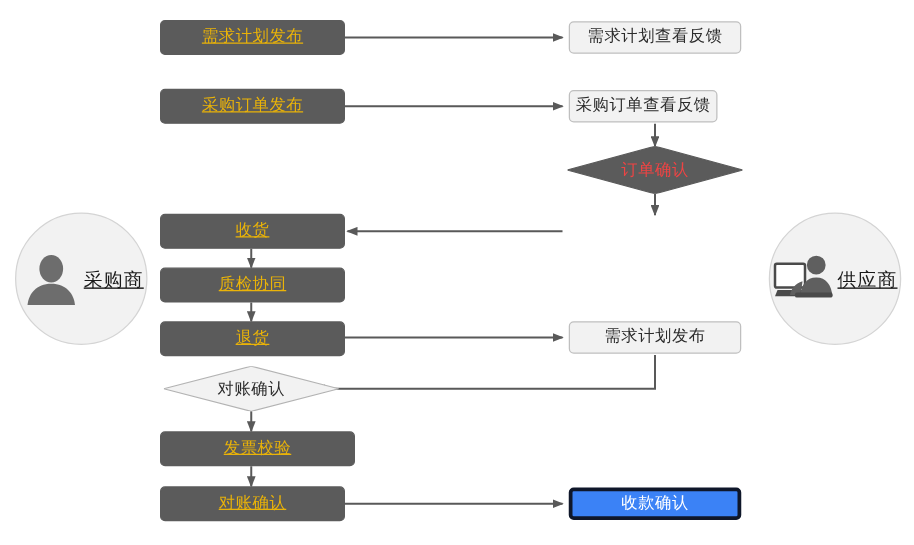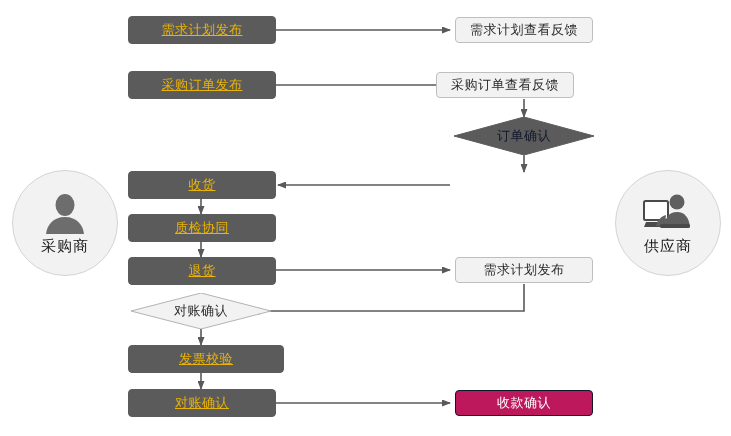--- a/index.html
+++ b/index.html
@@ -40,23 +40,23 @@
     letter-spacing: 0.5px;
     white-space: nowrap;
   }
   .node.dark {
     background: #5b5b5b;
     color: #eab308;
     border: 1px solid #5b5b5b;
     text-decoration: underline;
   }
   .node.mid {
-    background: #be185d;
+    background: #3b82f6;
     color: #ffffff;
-    border: 1px solid #0f172a;
+    border: 3px solid #0f172a;
   }
   .node.light {
     background: #f2f2f2;
     color: #2b2b2b;
     border: 1px solid #bfbfbf;
   }
 
   
   .diamond {
     position: absolute;
@@ -69,35 +69,36 @@
     left: 0; top: 0;
     width: 100%; height: 100%;
   }
   .diamond .dlabel {
     position: relative;
     z-index: 2;
     font-size: 13px;
     letter-spacing: 0.5px;
     white-space: nowrap;
   }
-  .diamond.dark .dlabel { color: #0f172a; text-align: right; }
+  .diamond.dark .dlabel { color: #ef4444; text-align: right; }
   .diamond.light .dlabel { color: #2b2b2b; }
 
   
   .actor {
     position: absolute;
     width: 104px;
     height: 104px;
     border-radius: 50%;
     background: #f2f2f2;
     border: 1px solid #d4d4d4;
     display: flex;
-    flex-direction: column;
+    flex-direction: row;
     align-items: center;
     justify-content: center;
+    text-decoration: underline;
   }
   .actor .glyph {
     width: 52px;
     height: 44px;
     display: flex;
     align-items: flex-end;
     justify-content: center;
   }
   .actor .alabel {
     margin-top: 2px;
@@ -175,21 +176,21 @@
   </div>
 
   <div class="node dark" style="left:128px; top:71px; width:148px; height:28px;">
     <span>采购订单发布</span>
   </div>
 
   <div class="node light" style="left:455px; top:17px; width:138px; height:26px;">
     <span>需求计划查看反馈</span>
   </div>
 
-  <div class="node light" style="left:436px; top:72px; width:138px; height:26px;">
+  <div class="node light" style="left:455px; top:72px; width:119px; height:26px;">
     <span>采购订单查看反馈</span>
   </div>
 
   <div class="diamond dark" style="left:454px; top:117px; width:140px; height:38px;">
     <svg class="dshape" viewBox="0 0 140 38" preserveAspectRatio="none" aria-hidden="true">
       <polygon points="70,0 140,19 70,38 0,19" fill="#5b5b5b" stroke="#5b5b5b" stroke-width="1"></polygon>
     </svg>
     <span class="dlabel">订单确认</span>
   </div>
 

